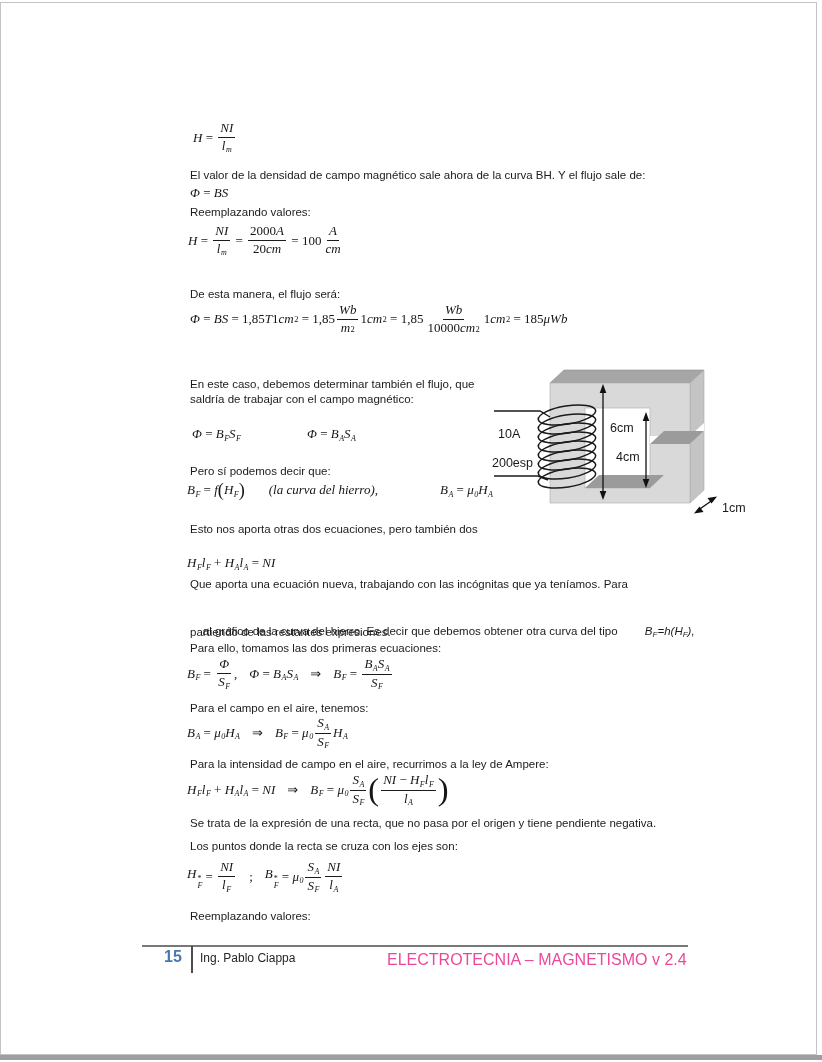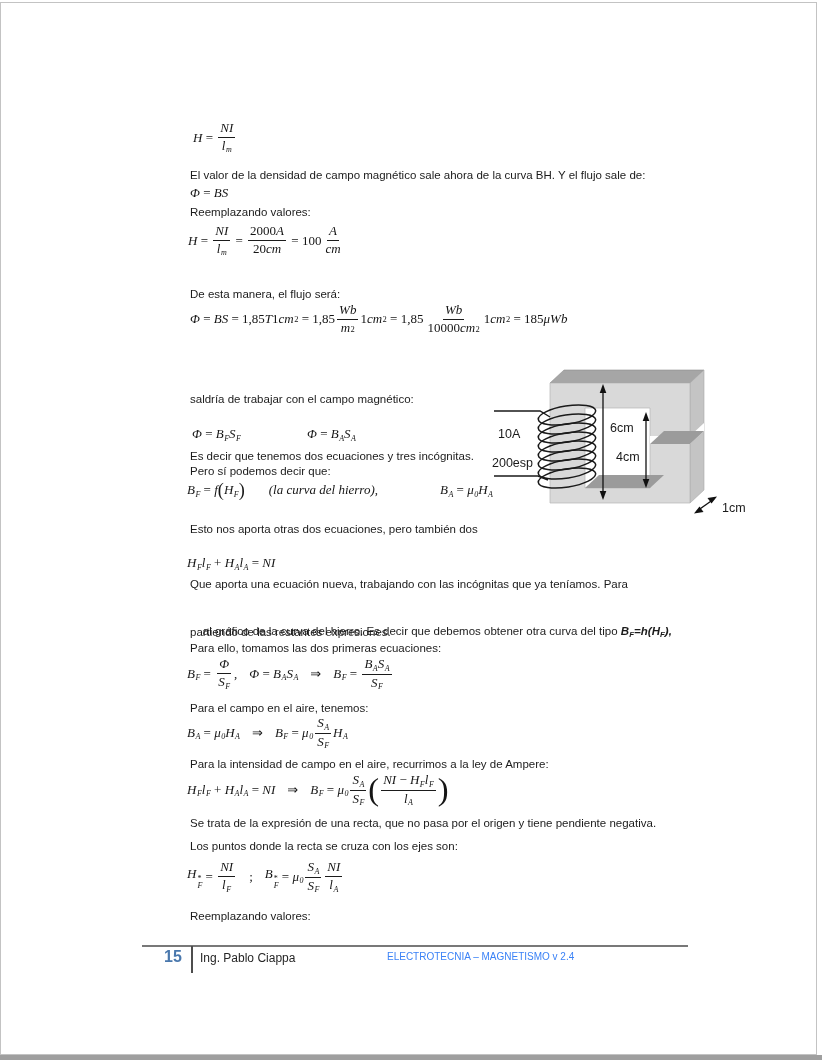--- a/index.html
+++ b/index.html
@@ -4,21 +4,21 @@
 <style>
   html,body{margin:0;padding:0;background:#ffffff;}
   .viewport{position:relative;width:822px;height:1062px;background:#ffffff;overflow:hidden;
             font-family:"Liberation Sans",sans-serif;color:#1b1b1b;}
   .page{position:absolute;left:0;top:2px;width:815px;height:1051px;background:#fff;
         border:1px solid #c3c3c3;}
   .bottom-strip{position:absolute;left:0;top:1055px;width:822px;height:5px;background:#9f9f9f;}
 
   
   .t{position:absolute;font-size:11.5px;line-height:15px;white-space:pre;color:#1b1b1b;}
-  .t .bi{font-weight:bold;font-style:italic;}
+  .t .bi{font-weight:normal;font-style:italic;margin-left:24px;}
   .t .bi sub{font-size:8px;font-style:italic;vertical-align:-2px;}
 
   
   .math{position:absolute;display:flex;align-items:center;
         font-family:"Liberation Serif",serif;font-size:13px;color:#151515;}
   .math span{white-space:pre;}
   .m-r{font-style:normal;}
   .m-v{font-style:italic;}
   .m-sub{font-size:8px;font-style:italic;vertical-align:-2.5px;margin-left:0.5px;}
   .m-sup{font-size:8.5px;font-style:normal;vertical-align:4.5px;margin-left:0.5px;}
@@ -33,21 +33,21 @@
   .m-stack{display:inline-flex;flex-direction:column;align-items:flex-start;
            font-size:8px;line-height:7px;margin-left:1px;vertical-align:-3px;}
   .m-st-sup{font-style:normal;}
   .m-st-sub{font-style:italic;}
 
   
   .footer-rule{position:absolute;left:142px;top:945px;width:546px;height:2px;background:#787878;}
   .footer-num{position:absolute;left:164px;top:948px;font-size:16px;font-weight:bold;color:#4a78ad;}
   .footer-bar{position:absolute;left:191px;top:946px;width:2px;height:27px;background:#4d4d4d;}
   .footer-author{position:absolute;left:200px;top:951px;font-size:12px;color:#262626;}
-  .footer-title{position:absolute;left:387px;top:951px;font-size:10px;color:#3b82f6;text-align:right;}
+  .footer-title{position:absolute;left:387px;top:951px;font-size:16px;color:#ec4899;text-align:right;}
 
   svg text{font-family:"Liberation Sans",sans-serif;font-size:12.5px;fill:#1b1b1b;}
 </style>
 </head>
 <body>
 
 <div class="viewport">
   <div class="page"></div>
 
   <div class="math" style="left:193px;top:121px">
@@ -94,35 +94,35 @@
       <span class="m-frac"><span class="m-num"><span class="m-v">Wb</span></span><span class="m-den"><span class="m-r">10000</span><span class="m-v">cm</span><span class="m-sup">2</span></span></span>
       <span class="m-r">1</span>
       <span class="m-v">cm</span>
       <span class="m-sup">2</span>
       <span class="m-r"> = </span>
       <span class="m-r">185</span>
       <span class="m-v">μWb</span>
     </div>
 
 
+  <div class="t" style="left:190px;top:377px">En este caso, debemos determinar también el flujo, que</div>
   <div class="t" style="left:190px;top:392px">saldría de trabajar con el campo magnético:</div>
 
   <div class="math" style="left:192px;top:426px">
       <span class="m-v">Φ</span>
       <span class="m-r"> = </span>
       <span class="m-v">B<sub class="m-sub">F</sub></span>
       <span class="m-v">S<sub class="m-sub">F</sub></span>
     </div>
   <div class="math" style="left:307px;top:426px">
       <span class="m-v">Φ</span>
       <span class="m-r"> = </span>
       <span class="m-v">B<sub class="m-sub">A</sub></span>
       <span class="m-v">S<sub class="m-sub">A</sub></span>
     </div>
-  <div class="t" style="left:190px;top:449px">Es decir que tenemos dos ecuaciones y tres incógnitas.</div>
   <div class="t" style="left:190px;top:464px">Pero sí podemos decir que:</div>
   <div class="math" style="left:187px;top:482px">
       <span class="m-v">B<sub class="m-sub">F</sub></span>
       <span class="m-r"> = </span>
       <span class="m-v">f</span>
       <span class="m-group"><span class="m-paren" style="font-size: 140%;">(</span><span class="m-v">H<sub class="m-sub">F</sub></span><span class="m-paren" style="font-size: 140%;">)</span></span>
       <span class="m-sp" style="width: 24px;"></span>
       <span class="m-v">(la curva del hierro)</span>
       <span class="m-r">,</span>
     </div>

